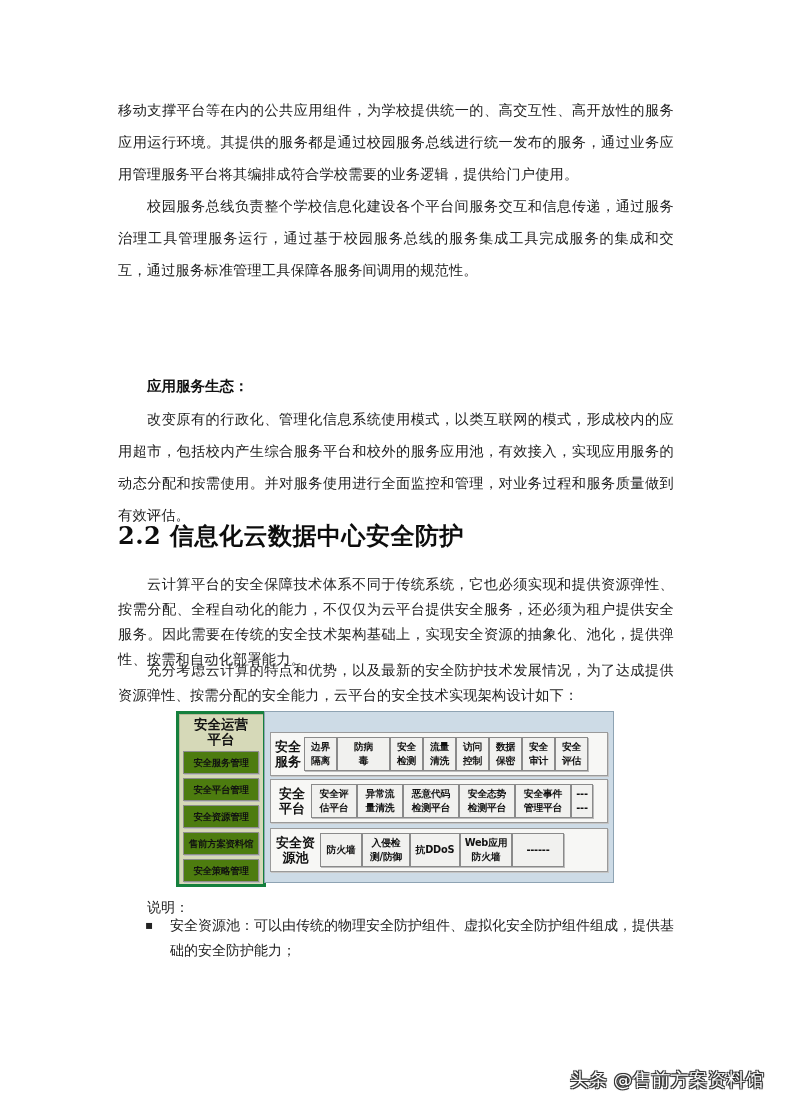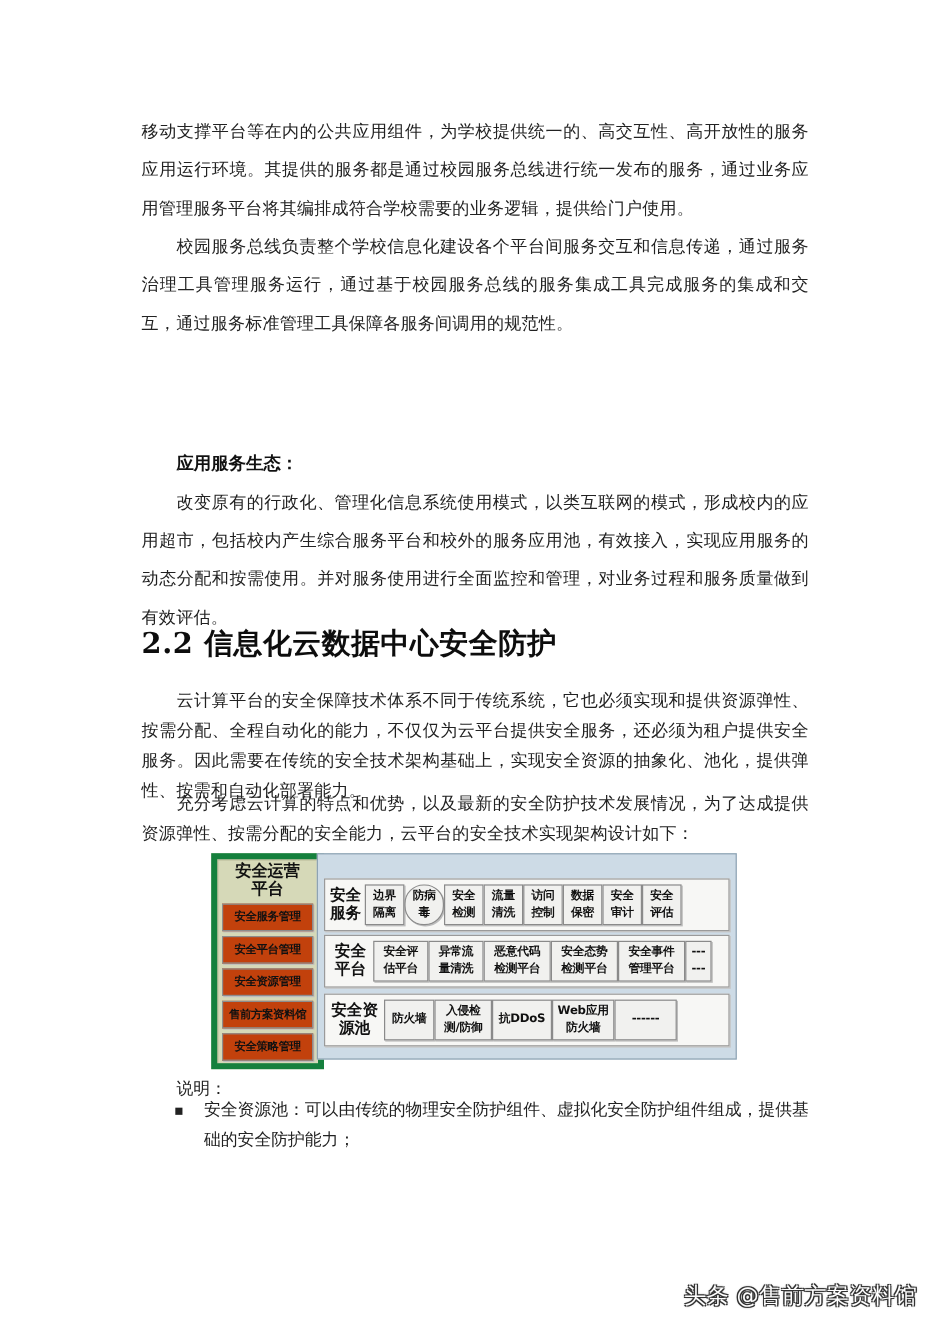--- a/index.html
+++ b/index.html
@@ -23,28 +23,28 @@
     }
     .sec-title {
       position: absolute; left: 118px; top: 520px;
       font-family: "DejaVu Serif", "Liberation Serif", serif;
       font-size: 24px; font-weight: bold; color: #0d0d0d; letter-spacing: 0.5px;
     }
     
     .diagram { position: absolute; left: 176px; top: 711px; width: 438px; height: 172px; }
     .ops {
       position: absolute; left: 0; top: 0; width: 84px; height: 170px;
-      background: #d6d9b8; border: 5px solid #15803d; box-shadow: 1px 1px 0 #b8ba98 inset;
+      background: #d6d9b8; border: 3px solid #15803d; box-shadow: 1px 1px 0 #b8ba98 inset;
     }
     .ops-title {
       text-align: center; font-size: 13.5px; font-weight: bold; line-height: 15px;
       margin-top: 3px; color: #111;
     }
     .ops-item {
-      margin: 4px 4px 0 4px; height: 21px; background: #c2410c;
+      margin: 4px 4px 0 4px; height: 21px; background: #4d7c0f;
       border: 1px solid #8d8d8d; box-shadow: 1px 1px 0 #bdbdbd;
       font-size: 9.5px; font-weight: bold; text-align: center; line-height: 21px; color: #111;
       white-space: nowrap; letter-spacing: -0.3px;
     }
     .tech {
       position: absolute; left: 88px; top: 0; width: 348px; height: 170px;
       background: #cddbe6; border: 1px solid #8ea3b3;
     }
     .tech-title { text-align: center; font-size: 13.5px; font-weight: bold; line-height: 18px; color: #b91c1c; margin-top: 20px; }
     .tech-row {
@@ -118,21 +118,21 @@
         <div class="row-label">
           <div>安全</div>
           <div>服务</div>
         </div>
         <div class="cell" style="width:33px;">
             <div>
               <div>边界</div>
               <div>隔离</div>
             </div>
           </div>
-        <div class="cell" style="width:33px;border-radius:16px;">
+        <div class="cell" style="width:53px;">
             <div>
               <div>防病</div>
               <div>毒</div>
             </div>
           </div>
         <div class="cell" style="width:33px;">
             <div>
               <div>安全</div>
               <div>检测</div>
             </div>

